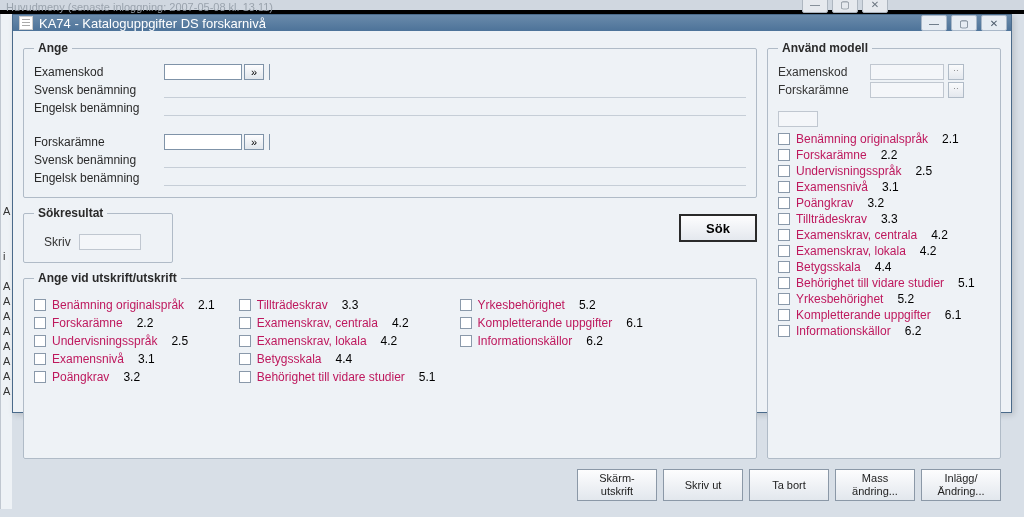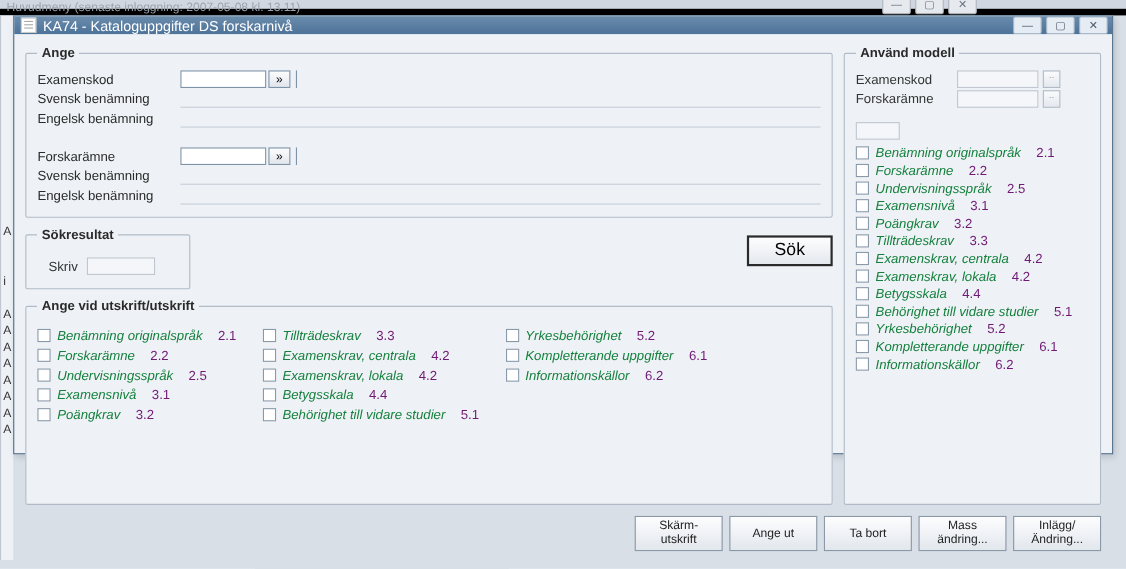--- a/index.html
+++ b/index.html
@@ -16,21 +16,21 @@
   }
   .outer-bar {
     position: absolute;
     top: 0; left: 0; right: 0;
     height: 14px;
     background: #d0d7e0;
     color: #9aa3ad;
     font-size: 11px;
     padding-left: 6px;
     line-height: 14px;
-    border-bottom: 6px solid #000000;
+    border-bottom: 4px solid #000000;
   }
   .outer-ctrls {
     position: absolute;
     right: 136px;
     top: -3px;
     display: flex;
     gap: 4px;
   }
   .outer-ctrls .winbtn {
     width: 26px; height: 16px;
@@ -182,22 +182,22 @@
     width: 62px; height: 16px;
     border: 1px solid #c0c7d0;
     background: #f4f6f9;
   }
   .sok-spacer { flex: 1; }
   .sok-btn {
     width: 78px;
     height: 28px;
     border: 2px solid #2a2a2a;
     background: linear-gradient(#fdfdfe, #e4e8ee);
-    font-weight: normal;
-    font-size: 16px;
+    font-weight: bold;
+    font-size: 13px;
     cursor: pointer;
     margin-top: 8px;
     margin-left: 36px;
   }
 
   .check-cols {
     display: flex;
     gap: 24px;
     padding-top: 4px;
   }
@@ -206,22 +206,22 @@
     display: flex; align-items: center; gap: 6px;
     height: 16px;
     white-space: nowrap;
   }
   .chk {
     width: 12px; height: 12px;
     border: 1px solid #8a99aa;
     background: #fff;
     flex: 0 0 12px;
   }
-  .chk-label { color: #15803d; font-style: italic; }
-  .chk-num { color: #701a75; margin-left: 8px; }
+  .chk-label { color: #be185d; }
+  .chk-num { color: #000000; margin-left: 8px; }
 
   .side-fieldset { height: 418px; }
   .side-form-row {
     display: flex; align-items: center; height: 18px; gap: 4px;
   }
   .side-label { width: 88px; }
   .side-input {
     width: 74px; height: 16px;
     border: 1px solid #c0c7d0;
     background: #f4f6f9;
@@ -519,18 +519,18 @@
               <span class="chk-label">Informationskällor</span>
               <span class="chk-num">6.2</span>
             </div>
           </div>
       </fieldset>
     </div>
   </div>
 
   <div class="bottom-bar">
     <button class="bbtn" id="btn-skarm">Skärm-<br>utskrift</button>
-    <button class="bbtn">Ange ut</button>
+    <button class="bbtn">Skriv ut</button>
     <button class="bbtn">Ta bort</button>
     <button class="bbtn" id="btn-mass">Mass<br>ändring...</button>
     <button class="bbtn" id="btn-inlagg">Inlägg/<br>Ändring...</button>
   </div>
 </div>
 
 </body></html>

